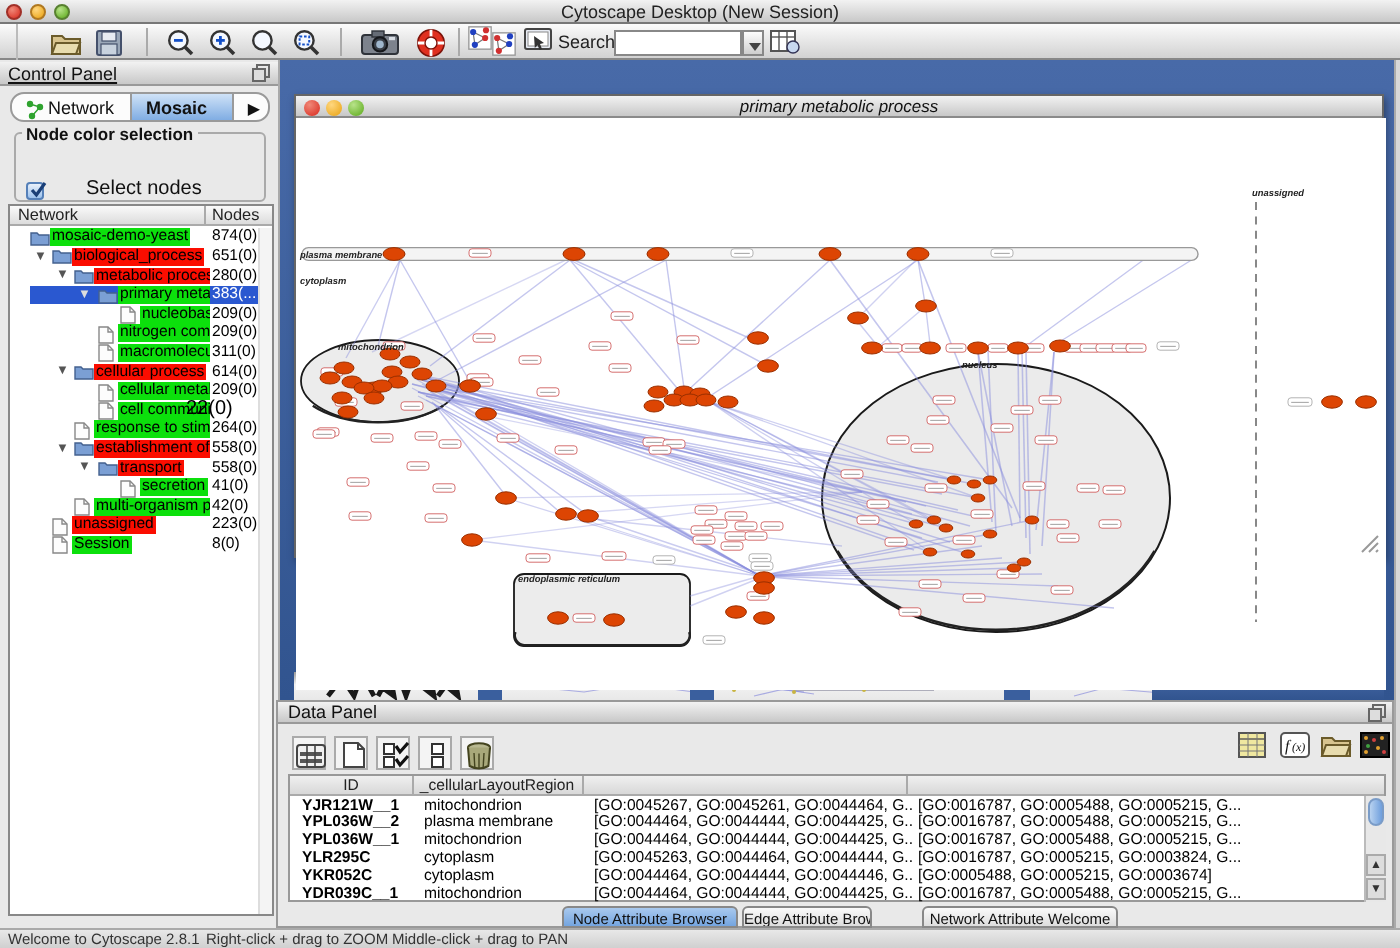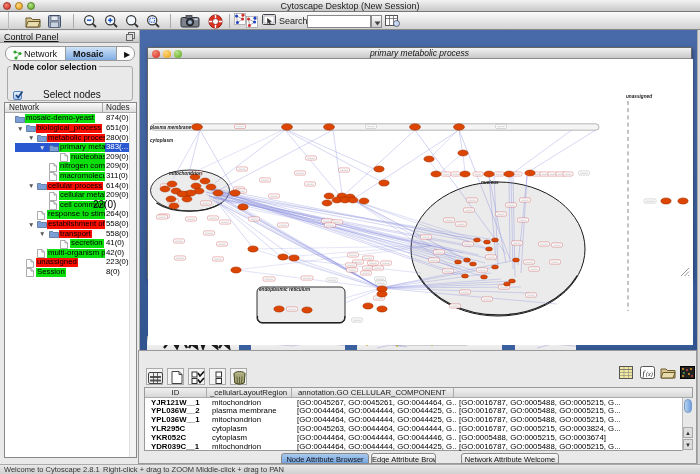--- a/index.html
+++ b/index.html
@@ -716,20 +716,29 @@
           </span>
           <span style="position:absolute;left:31px;top:0.4px;background:#0ce00c;color:#000;font-size:7.8px;line-height:8.8px;height:8.8px;padding:0 1px;white-space:nowrap;max-width:69px;overflow:hidden;display:inline-block;">Session</span>
           <span style="position:absolute;left:101px;top:0.4px;font-size:7.8px;line-height:8.8px;color:#000;">8(0)</span>
         </div>
    </div>
    <div class="abs" style="left:124px;top:11px;width:9px;height:344px;background:#f4f4f4;border-left:1px solid #ddd;"></div>
  </div>
 </div>
 
 <div class="abs" style="left:138px;top:350px;width:559px;height:114px;background:#e9e9e9;border:1px solid #999;">
+ <div class="abs chrome" style="left:0;top:0;width:100%;height:11px;border-bottom:1px solid #999;">
+   <span class="abs" style="left:5px;top:0;font-size:9px;line-height:11px;color:#111;">Data Panel</span>
+   <span class="abs" style="right:3px;top:1px;">
+        <svg width="9" height="9" viewBox="0 0 9 9">
+          <rect x="2.5" y="0.5" width="6" height="6" fill="none" stroke="#666"></rect>
+          <rect x="0.5" y="2.5" width="6" height="6" fill="#ddd" stroke="#666"></rect>
+        </svg>
+      </span>
+ </div>
 
  <div class="abs" style="left:0;top:11px;width:100%;height:24px;">
    <div class="abs" style="left:7px;top:6px;width:17px;height:17px;border:1px solid #aaa;background:#f4f4f4;">
         <span class="abs" style="left:1px;top:3px;">
           <svg width="15" height="12" viewBox="0 0 15 12">
             <rect x="0.5" y="0.5" width="14" height="11" rx="1.5" fill="#f0f0f0" stroke="#444"></rect>
             <rect x="2" y="4" width="11" height="2" fill="#555"></rect>
             <rect x="2" y="7.5" width="11" height="2" fill="#555"></rect>
             <line x1="5.5" y1="1" x2="5.5" y2="11" stroke="#444" stroke-width="0.8"></line>
             <line x1="9.5" y1="1" x2="9.5" y2="11" stroke="#444" stroke-width="0.8"></line>
@@ -807,21 +816,20 @@
           <circle cx="12" cy="10" r="1" fill="#d04040"></circle>
           <circle cx="3" cy="10" r="1" fill="#e0a030"></circle>
         </svg>
       </span>
  </div>
 
  <div class="abs" style="left:5px;top:36px;width:549px;height:64px;border:1px solid #999;background:#fff;">
    <div class="abs" style="left:0;top:0;width:100%;height:9.5px;background:linear-gradient(#f0f0f0,#d8d8d8);border-bottom:1px solid #aaa;font-size:7.8px;color:#222;">
      <span class="abs" style="left:0;width:61px;text-align:center;">ID</span>
      <span class="abs" style="left:61px;width:85px;text-align:center;">_cellularLayoutRegion</span>
-     <span class="abs" style="left:146px;width:162px;text-align:center;">annotation.GO CELLULAR_COMPONENT</span>
      <div class="abs" style="left:61px;top:0;height:9.5px;border-left:1px solid #aaa;"></div>
      <div class="abs" style="left:146px;top:0;height:9.5px;border-left:1px solid #aaa;"></div>
      <div class="abs" style="left:308px;top:0;height:9.5px;border-left:1px solid #aaa;"></div>
    </div>
    <div class="abs" style="left:0;top:10.5px;width:536px;height:53px;overflow:hidden;">
         <div style="position:absolute;top:0px;left:0;width:100%;height:8.9px;font-size:7.8px;line-height:8.9px;white-space:nowrap;">
 <span style="position:absolute;left:6px;font-weight:bold;">YJR121W__1</span>
 <span style="position:absolute;left:67px;">mitochondrion</span>
 <span style="position:absolute;left:152px;overflow:hidden;width:160px;">[GO:0045267, GO:0045261, GO:0044464, G...</span>
 <span style="position:absolute;left:314px;overflow:hidden;width:228px;">[GO:0016787, GO:0005488, GO:0005215, G...</span>

